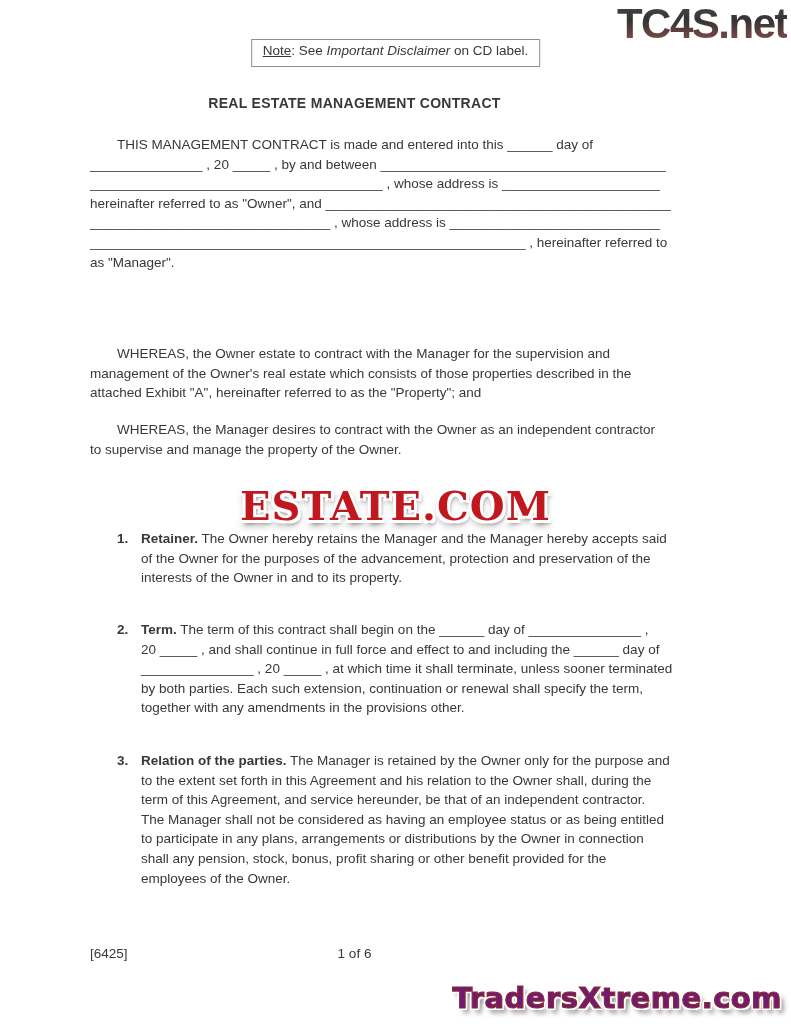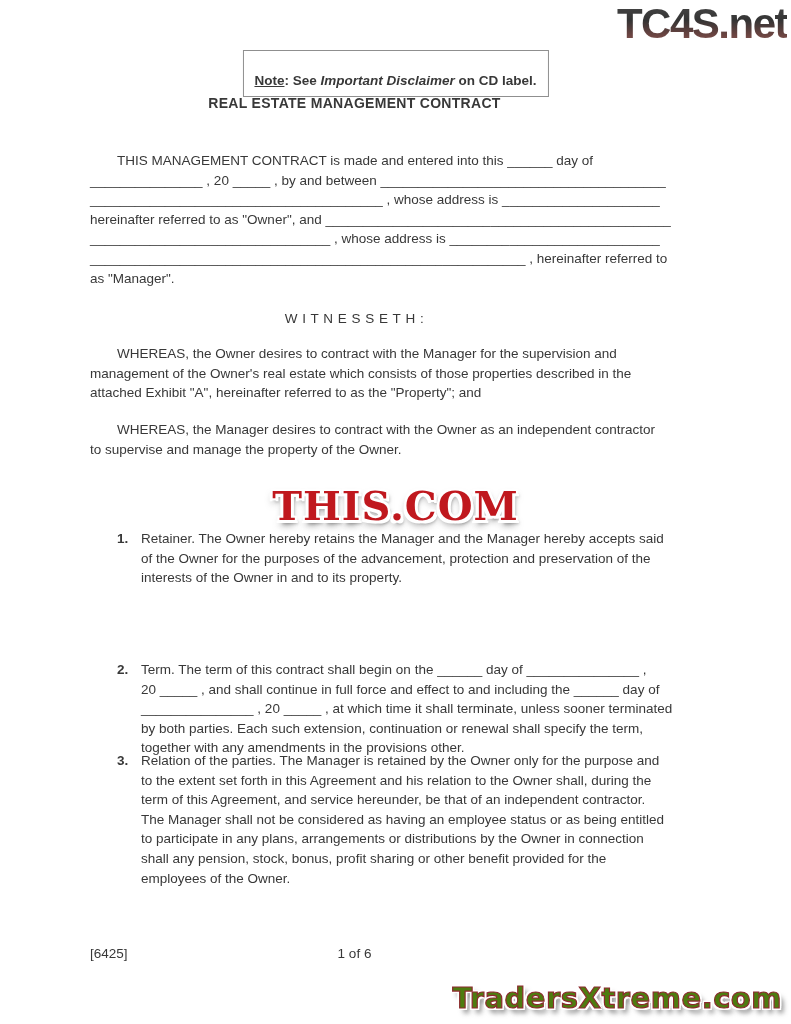--- a/index.html
+++ b/index.html
@@ -13,38 +13,38 @@
     color:#383838;
     overflow:hidden;
   }
   .line{white-space:pre;}
   .indent{text-indent:27px;}
   .block{position:absolute;left:90px;width:612px;}
   .centered{position:absolute;left:0;width:709px;text-align:center;}
 
   
   .note-box{
-    position:absolute;top:50px;left:50%;transform:translateX(-50%);
+    position:absolute;top:39px;left:50%;transform:translateX(-50%);
     border:1px solid #8f8f8f;
-    padding:20px 11px 5px 11px;
-    font-weight:bold;
+    padding:1px 11px 5px 11px;
+    font-weight:normal;
     white-space:pre;
   }
   .note-label{text-decoration:underline;}
 
   
   .doc-title{top:94px;font-weight:bold;font-size:14px;letter-spacing:0.3px;}
 
   
   .witnesseth{top:309px;letter-spacing:0.5px;}
 
   
   .item{position:absolute;left:141px;width:565px;}
   .num{display:inline-block;width:24px;margin-left:-24px;font-weight:bold;}
-  .item b{font-weight:normal;}
+  .item b{font-weight:bold;}
 
   
   .footer-left{position:absolute;left:90px;top:944px;}
   .footer-center{top:944px;}
 
   
   .tc4s{
     position:absolute;top:1px;right:4px;
     font-family:"Liberation Sans", sans-serif;
     font-weight:bold;font-size:42px;line-height:46px;
@@ -67,72 +67,71 @@
       3px 3px 0 #ffffff,-3px 3px 0 #ffffff,
       0 5px 7px rgba(90,90,90,0.65),3px 4px 3px rgba(130,130,130,0.6);
   }
 
   
   .traders{
     position:absolute;top:980px;right:9px;
     font-family:"DejaVu Sans", sans-serif;
     font-weight:bold;font-size:29px;line-height:36px;
     letter-spacing:0.5px;
-    color:#4d7c0f;
+    color:#701a75;
     -webkit-text-stroke:1.2px #8c2a2e;
     text-shadow:
       2px 0 0 #ffffff,-2px 0 0 #ffffff,0 2px 0 #ffffff,0 -2px 0 #ffffff,
       2px 2px 0 #ffffff,-2px 2px 0 #ffffff,2px -2px 0 #ffffff,-2px -2px 0 #ffffff,
       4px 5px 5px rgba(110,110,110,0.8);
   }
 </style>
 </head>
 <body>
 
 <div class="page">
 
   <div class="tc4s">TC4S.net</div>
 
   <div class="note-box"><span class="note-label">Note</span><span>: See </span><i>Important Disclaimer</i><span> on CD label.</span></div>
 
   <div class="centered doc-title">REAL ESTATE MANAGEMENT CONTRACT</div>
 
-  <div class="block" style="top:151px;">
+  <div class="block" style="top:135px;">
     <div class="line indent">THIS MANAGEMENT CONTRACT is made and entered into this ______ day of</div>
     <div class="line">_______________ , 20 _____ , by and between ______________________________________</div>
     <div class="line">_______________________________________ , whose address is _____________________</div>
     <div class="line">hereinafter referred to as "Owner", and ______________________________________________</div>
     <div class="line">________________________________ , whose address is ____________________________</div>
     <div class="line">__________________________________________________________ , hereinafter referred to</div>
     <div class="line">as "Manager".</div>
   </div>
 
-  <div class="centered witnesseth">W I T N E S S E T H :</div>
 
   <div class="block" style="top:344px;">
-    <div class="line indent">WHEREAS, the Owner desires to contract with the Manager for the supervision and</div>
+    <div class="line indent">WHEREAS, the Owner estate to contract with the Manager for the supervision and</div>
     <div class="line">management of the Owner's real estate which consists of those properties described in the</div>
     <div class="line">attached Exhibit "A", hereinafter referred to as the "Property"; and</div>
   </div>
 
   <div class="block" style="top:420px;">
     <div class="line indent">WHEREAS, the Manager desires to contract with the Owner as an independent contractor</div>
     <div class="line">to supervise and manage the property of the Owner.</div>
   </div>
 
 
-  <div class="dlsub">THIS.COM</div>
+  <div class="dlsub">ESTATE.COM</div>
 
   <div class="item" style="top:529px;">
     <div class="line"><span class="num">1.</span><b>Retainer.</b><span> The Owner hereby retains the Manager and the Manager hereby accepts said</span></div>
     <div class="line">of the Owner for the purposes of the advancement, protection and preservation of the</div>
     <div class="line">interests of the Owner in and to its property.</div>
   </div>
 
-  <div class="item" style="top:620px;margin-top:40px;">
+  <div class="item" style="top:620px;">
     <div class="line"><span class="num">2.</span><b>Term.</b><span> The term of this contract shall begin on the ______ day of _______________ ,</span></div>
     <div class="line">20 _____ , and shall continue in full force and effect to and including the ______ day of</div>
     <div class="line">_______________ , 20 _____ , at which time it shall terminate, unless sooner terminated</div>
     <div class="line">by both parties. Each such extension, continuation or renewal shall specify the term,</div>
     <div class="line">together with any amendments in the provisions other.</div>
   </div>
 
   <div class="item" style="top:751px;">
     <div class="line"><span class="num">3.</span><b>Relation of the parties.</b><span> The Manager is retained by the Owner only for the purpose and</span></div>
     <div class="line">to the extent set forth in this Agreement and his relation to the Owner shall, during the</div>

